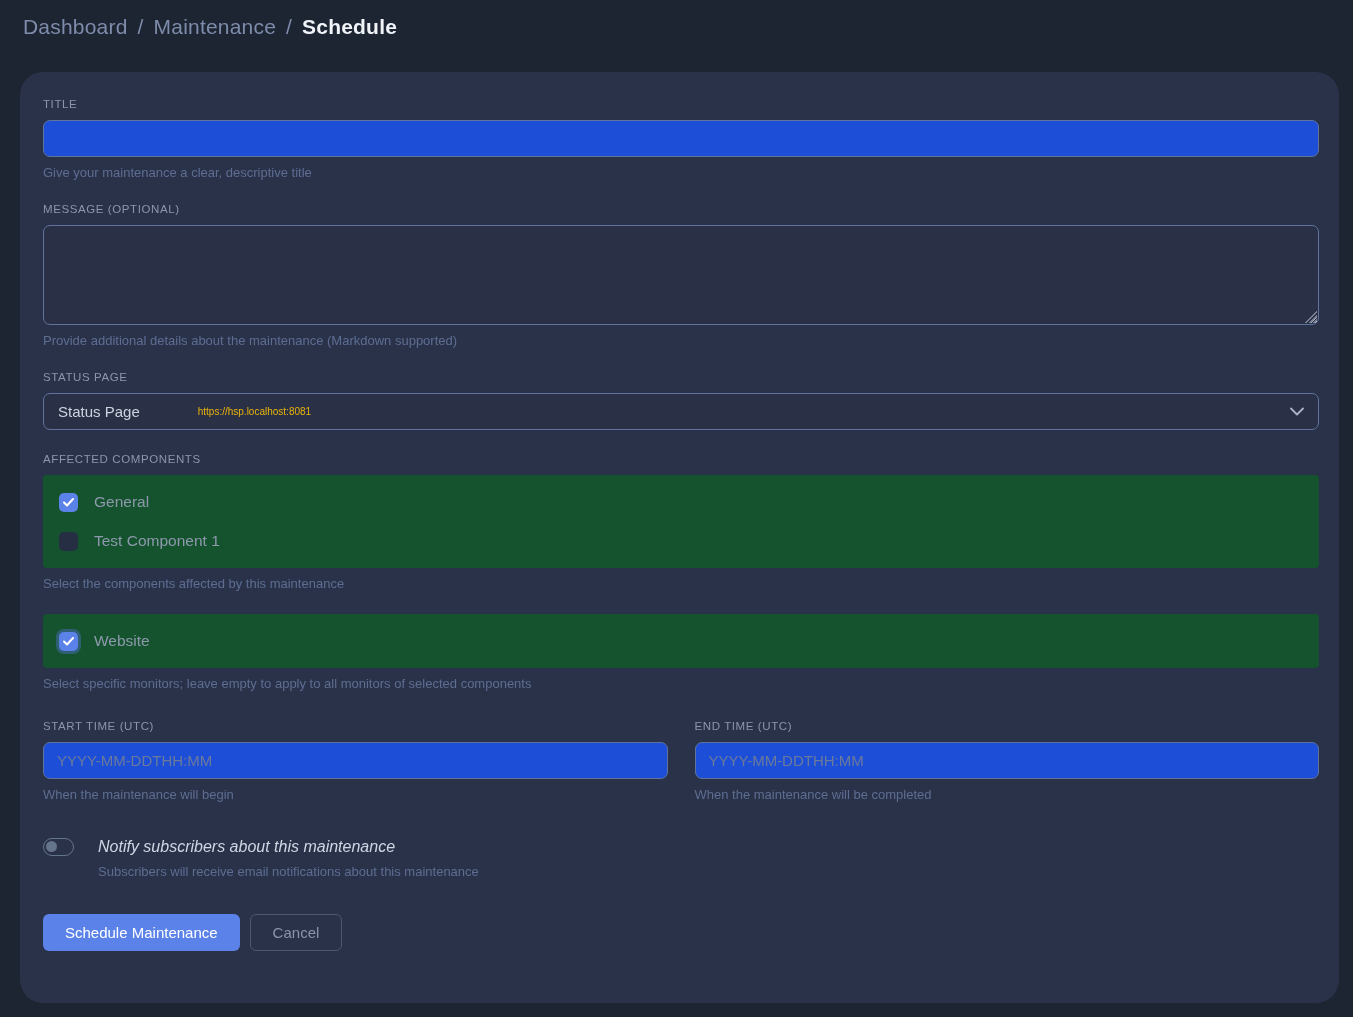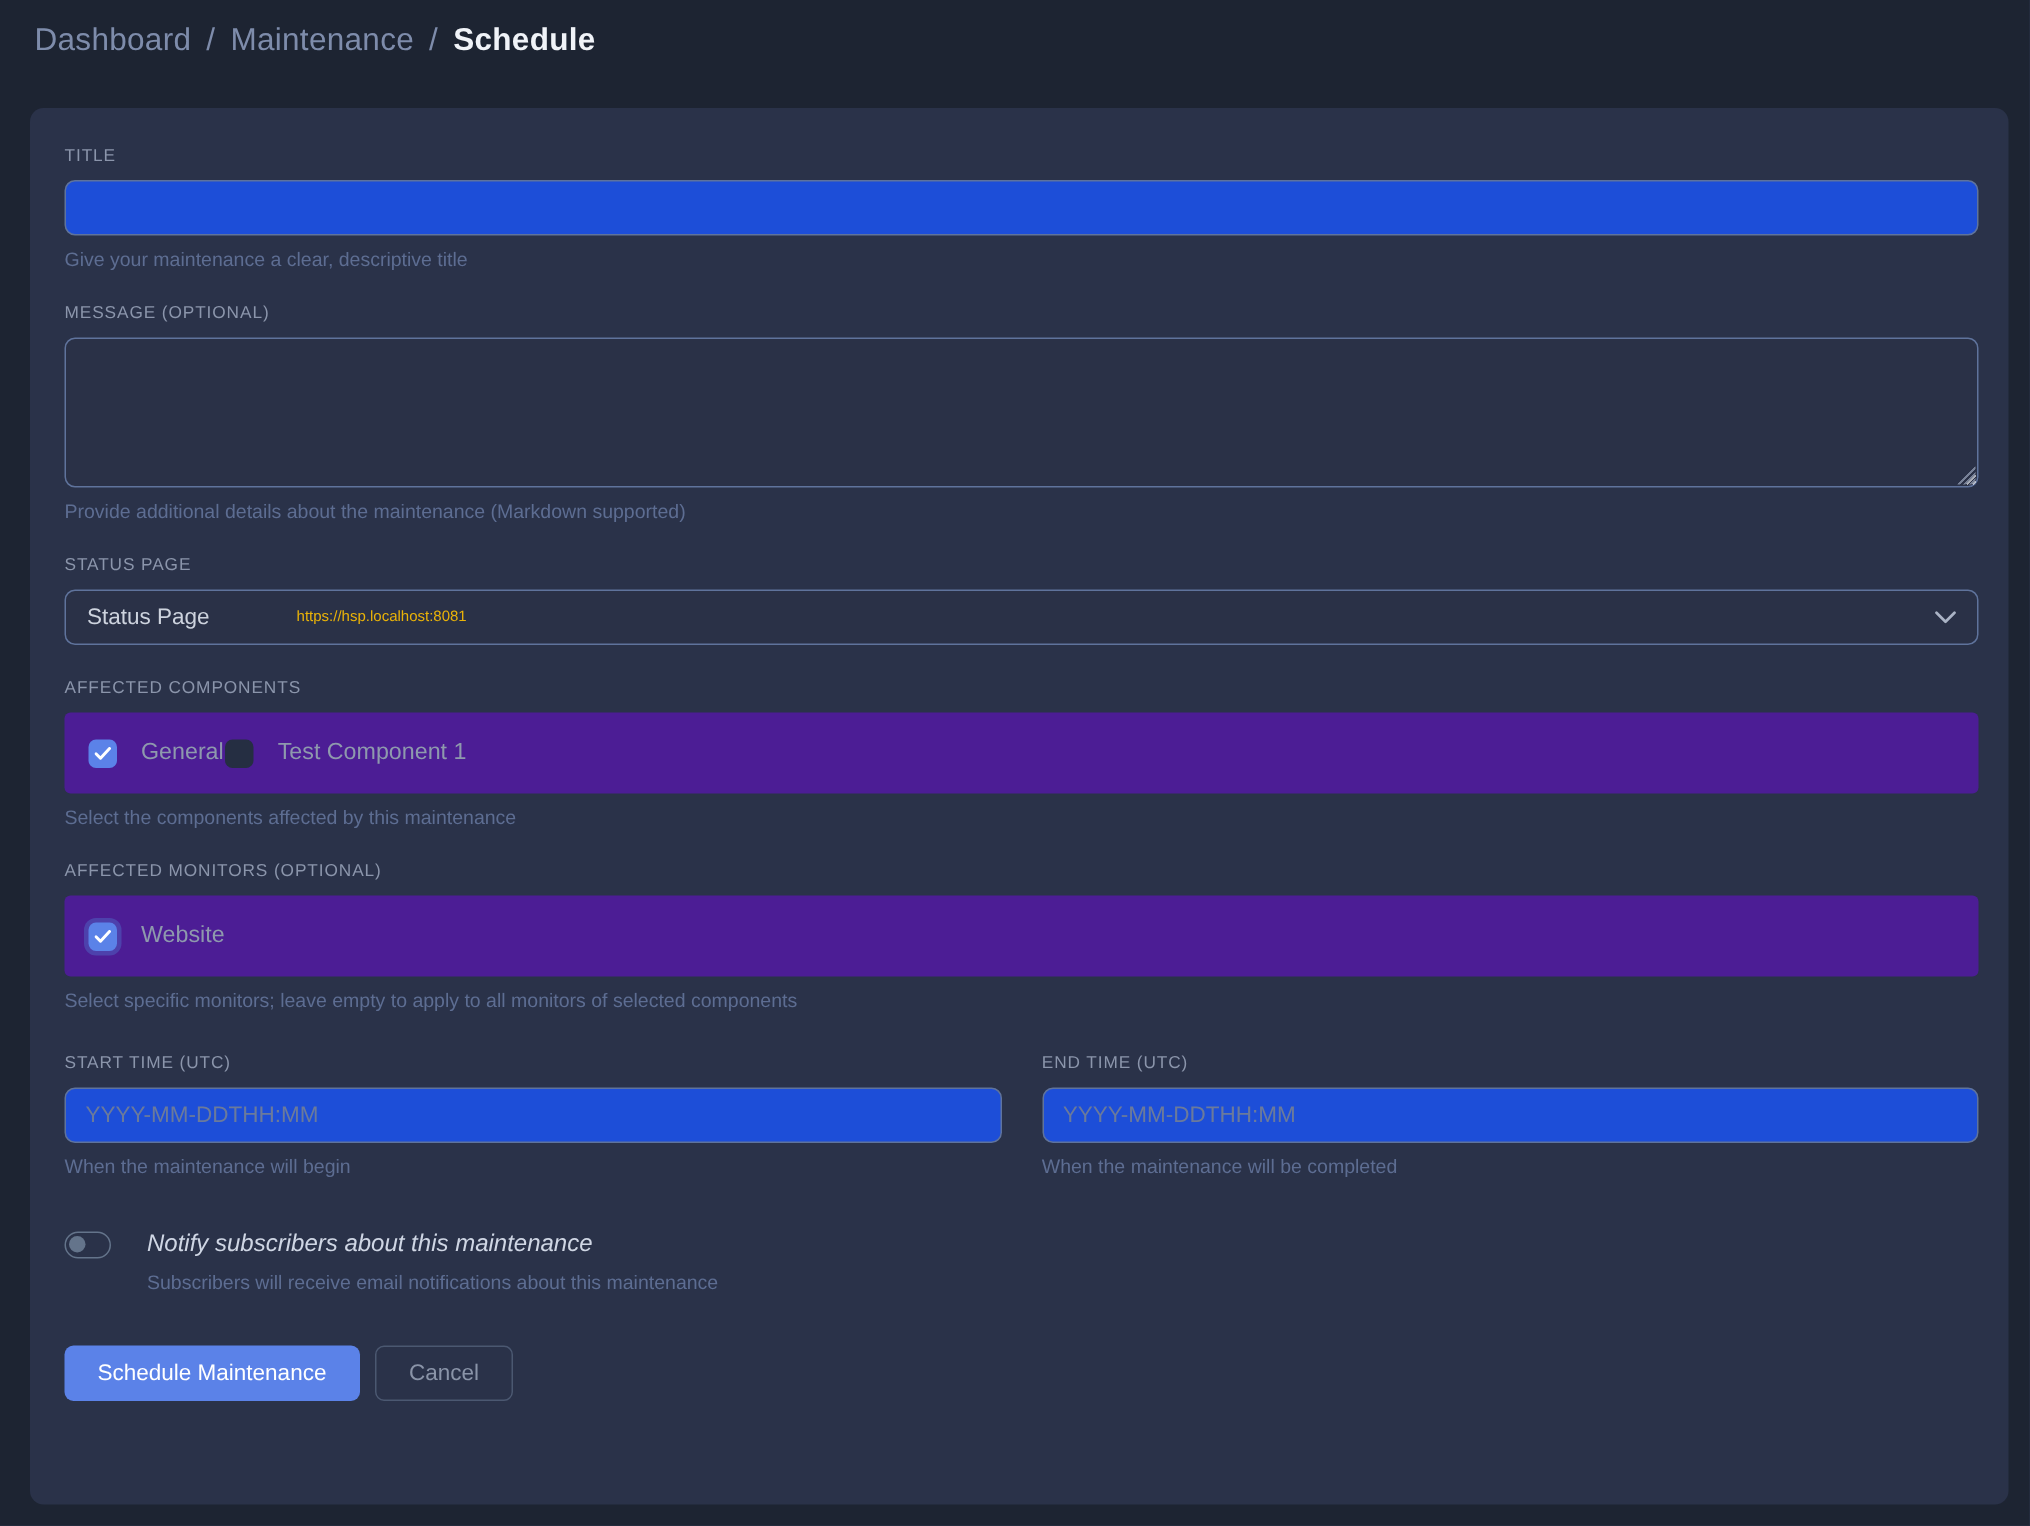--- a/index.html
+++ b/index.html
@@ -13,21 +13,21 @@
   
   .topbar { padding:12px 24px 10px 23px; height:52px; display:flex; align-items:center; }
   .breadcrumb { font-size:21px; letter-spacing:0.2px; display:flex; gap:10px; align-items:baseline; }
   .crumb-link { color:#7e8cab; text-decoration:none; cursor:pointer; }
   .crumb-sep { color:#7e8cab; }
   .crumb-current { color:#f0f3f8; font-weight:700; }
   
   .card {
     margin:20px 14px 14px 20px;
     background:#2a3249;
-    border-radius:9px;
+    border-radius:23px;
     padding:26px 20px 21px 23px;
     height:931px;
   }
   .field-label {
     font-size:11.5px;
     color:#8b95ab;
     letter-spacing:0.6px;
     margin-bottom:10px;
     font-weight:400;
   }
@@ -83,26 +83,26 @@
     align-items:center;
     padding:0 14px;
     cursor:pointer;
   }
   .select-name { font-size:15px; color:#cdd3de; }
   .select-url { font-size:10px; color:#eab308; margin-left:10px;padding-left:48px; }
   .select-chevron { margin-left:auto; display:flex; align-items:center; }
   .select-chevron svg { stroke:#aab3c5; }
   
   .panel {
-    background:#4c1d95;
+    background:#14532d;
     border-radius:4px;
     padding:15px 16px;
     display:flex;
-    flex-direction:row;
-    gap:1px;
+    flex-direction:column;
+    gap:15px;
   }
   .check-row { display:flex; align-items:center; gap:16px; cursor:pointer; height:24px; }
   .checkbox {
     width:19px; height:19px;
     border-radius:5px;
     background:#252e42;
     display:flex; align-items:center; justify-content:center;
     flex:0 0 auto;
   }
   .checkbox.on { background:#5b82e8; }
@@ -202,21 +202,20 @@
         <span class="checkbox">
           
         </span>
         <span class="check-label">Test Component 1</span>
       </label>
     </div>
     <div class="help-text">Select the components affected by this maintenance</div>
   </div>
 
   <div class="field-group" style="margin-bottom:29px;">
-    <div class="field-label">AFFECTED MONITORS (OPTIONAL)</div>
     <div class="panel">
       <label class="check-row">
         <span class="checkbox ring on">
           <svg class="tick" width="11" height="9" viewBox="0 0 11 9" fill="none" stroke="#ffffff" stroke-width="2" stroke-linecap="round" stroke-linejoin="round">
               <polyline points="1,4.5 4,7.5 10,1"></polyline>
             </svg>
         </span>
         <span class="check-label">Website</span>
       </label>
     </div>

